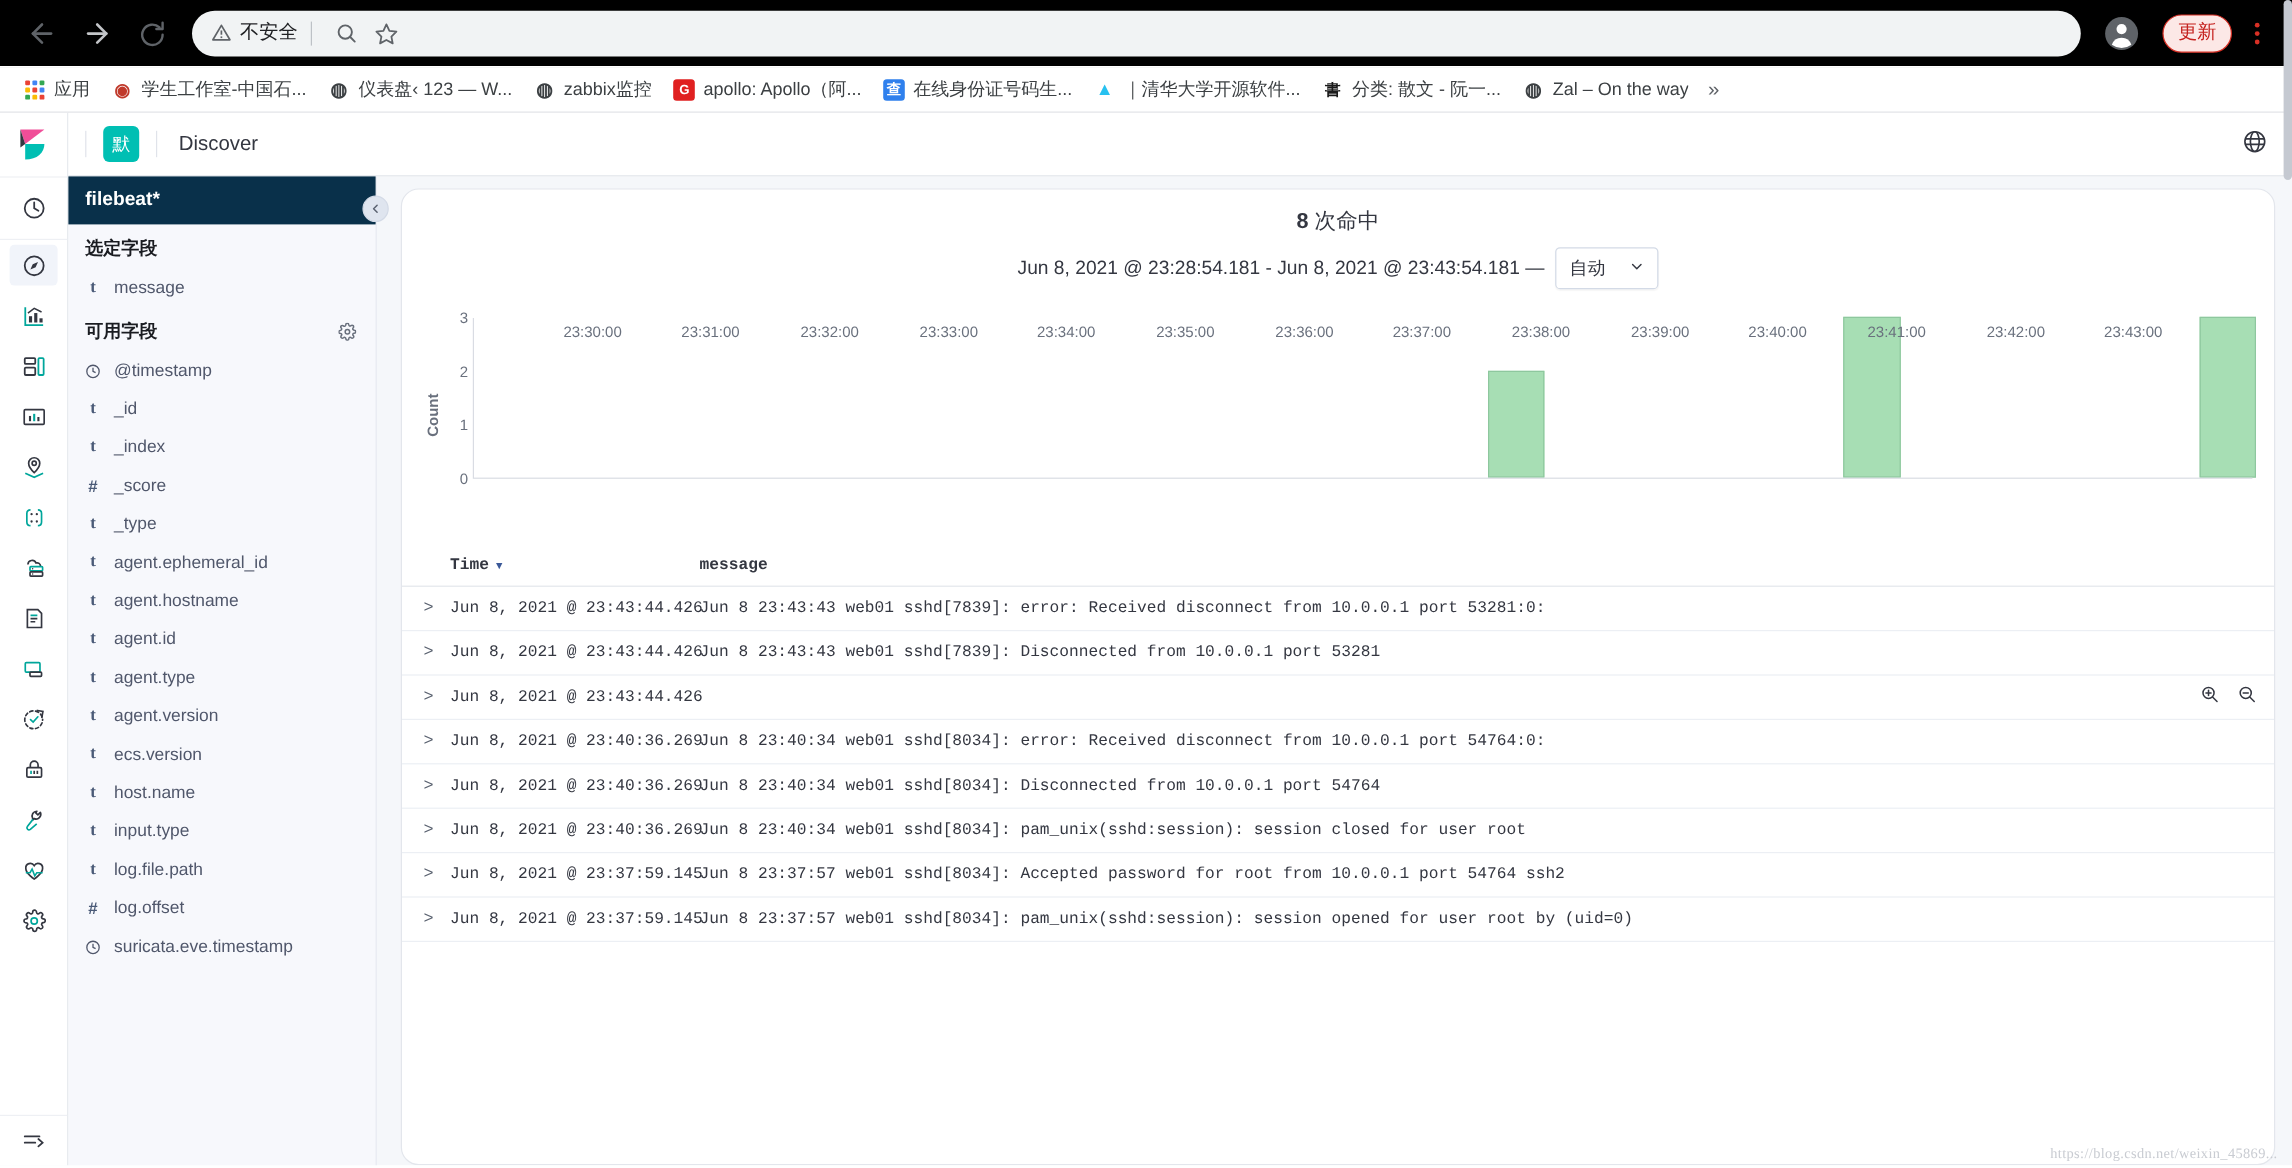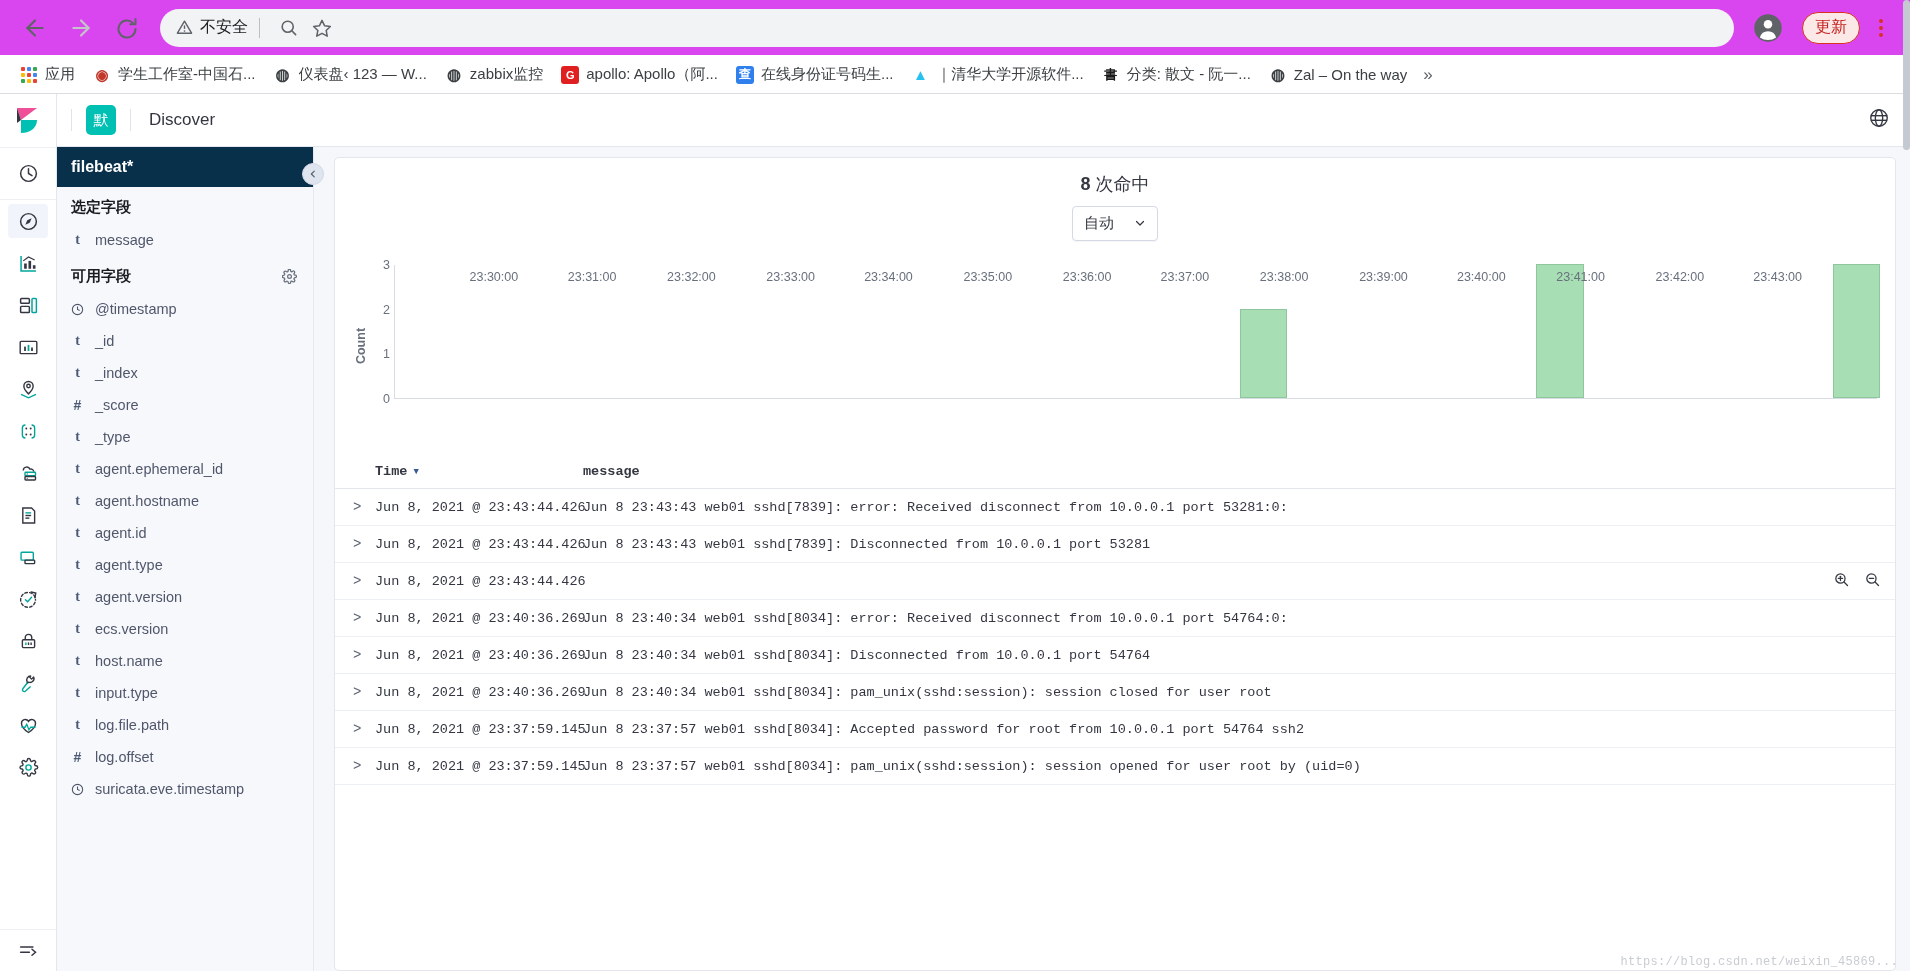--- a/index.html
+++ b/index.html
@@ -7,21 +7,21 @@
     width: 1910px; height: 973px;
     font-family: "Liberation Sans", sans-serif;
     background: #fff; overflow: hidden;
   }
 
   
   .browser-chrome { background: #fff; }
 
   .toolbar {
     height: 56px; display: flex; align-items: center;
-    padding: 4px 14px; gap: 4px; background: #d946ef;
+    padding: 4px 14px; gap: 4px; background: #000000;
     border-bottom: 1px solid #fff;
   }
   .nav-btn {
     width: 42px; height: 42px; border-radius: 50%;
     display: flex; align-items: center; justify-content: center;
     color: #5f6368; flex: none;
   }
   .nav-btn.disabled { color: #c3c5c8; }
   .nav-btn svg { display: block; }
 
@@ -168,21 +168,21 @@
   .collapse-btn {
     position: absolute; right: -11px; top: 16px; width: 22px; height: 22px;
     border-radius: 50%; background: #dfe5ef; color: #5a6270;
     display: flex; align-items: center; justify-content: center;
     font-size: 12px; z-index: 5; border: 1px solid #d3dae6;
   }
 
   
   .kb-content { flex: 1; padding: 10px 14px 0 20px; min-width: 0; overflow: hidden; }
   .panel {
-    background: #fff; border: 1px solid #e3e6ec; border-radius: 5px;
+    background: #fff; border: 1px solid #e3e6ec; border-radius: 15px;
     height: 100%; display: flex; flex-direction: column; min-height: 0;
   }
 
   .hits-line {
     text-align: center; padding: 14px 0 0; font-size: 18px; color: #343741;
   }
   .hits-line b { font-weight: bold; }
   .range-line {
     display: flex; align-items: center; justify-content: center;
     gap: 9px; padding: 10px 0 4px; font-size: 16px; color: #343741;
@@ -255,21 +255,21 @@
     font-family: "Liberation Mono", monospace; font-size: 13.5px;
     color: #343741; white-space: nowrap; overflow: hidden;
     text-overflow: clip; flex: 1; min-width: 0;
   }
   .row-actions {
     position: absolute; right: 14px; display: flex; gap: 14px; color: #343741;
   }
 
   .watermark {
     position: absolute; right: 12px; bottom: 4px; font-size: 12px;
-    color: #c9ccd2; font-family: Liberation Mono, monospace;
+    color: #c9ccd2; font-family: Liberation Serif, serif;
     letter-spacing: 0.3px;
   }
   .vscroll {
     position: absolute; right: 0; top: 0; width: 7px; height: 150px;
     background: #c5c9d1; border-radius: 4px;
   }
 </style>
 </head>
 <body>
 
@@ -645,20 +645,21 @@
 
       <div class="kb-content">
         <div class="panel">
 
           <div class="hits-line">
             <b>8</b>
             <span>次命中</span>
           </div>
 
           <div class="range-line">
+            <span>Jun 8, 2021 @ 23:28:54.181 - Jun 8, 2021 @ 23:43:54.181 —</span>
             <span class="interval-select">
               <span>自动</span>
               <span class="chev">
                 <svg width="12" height="12" viewBox="0 0 24 24" fill="none" stroke="currentColor" stroke-width="2.4" stroke-linecap="round" stroke-linejoin="round">
                     <polyline points="5 9 12 16 19 9"></polyline>
                   </svg>
               </span>
             </span>
           </div>
 

